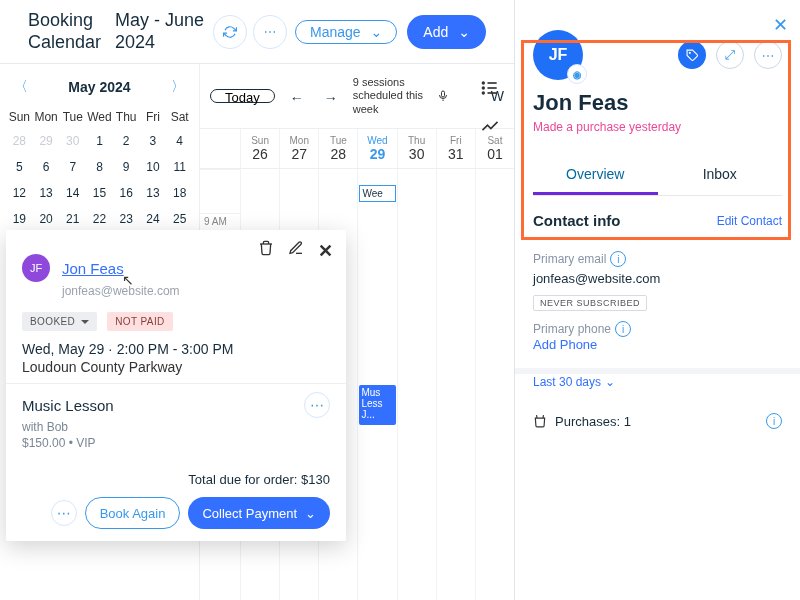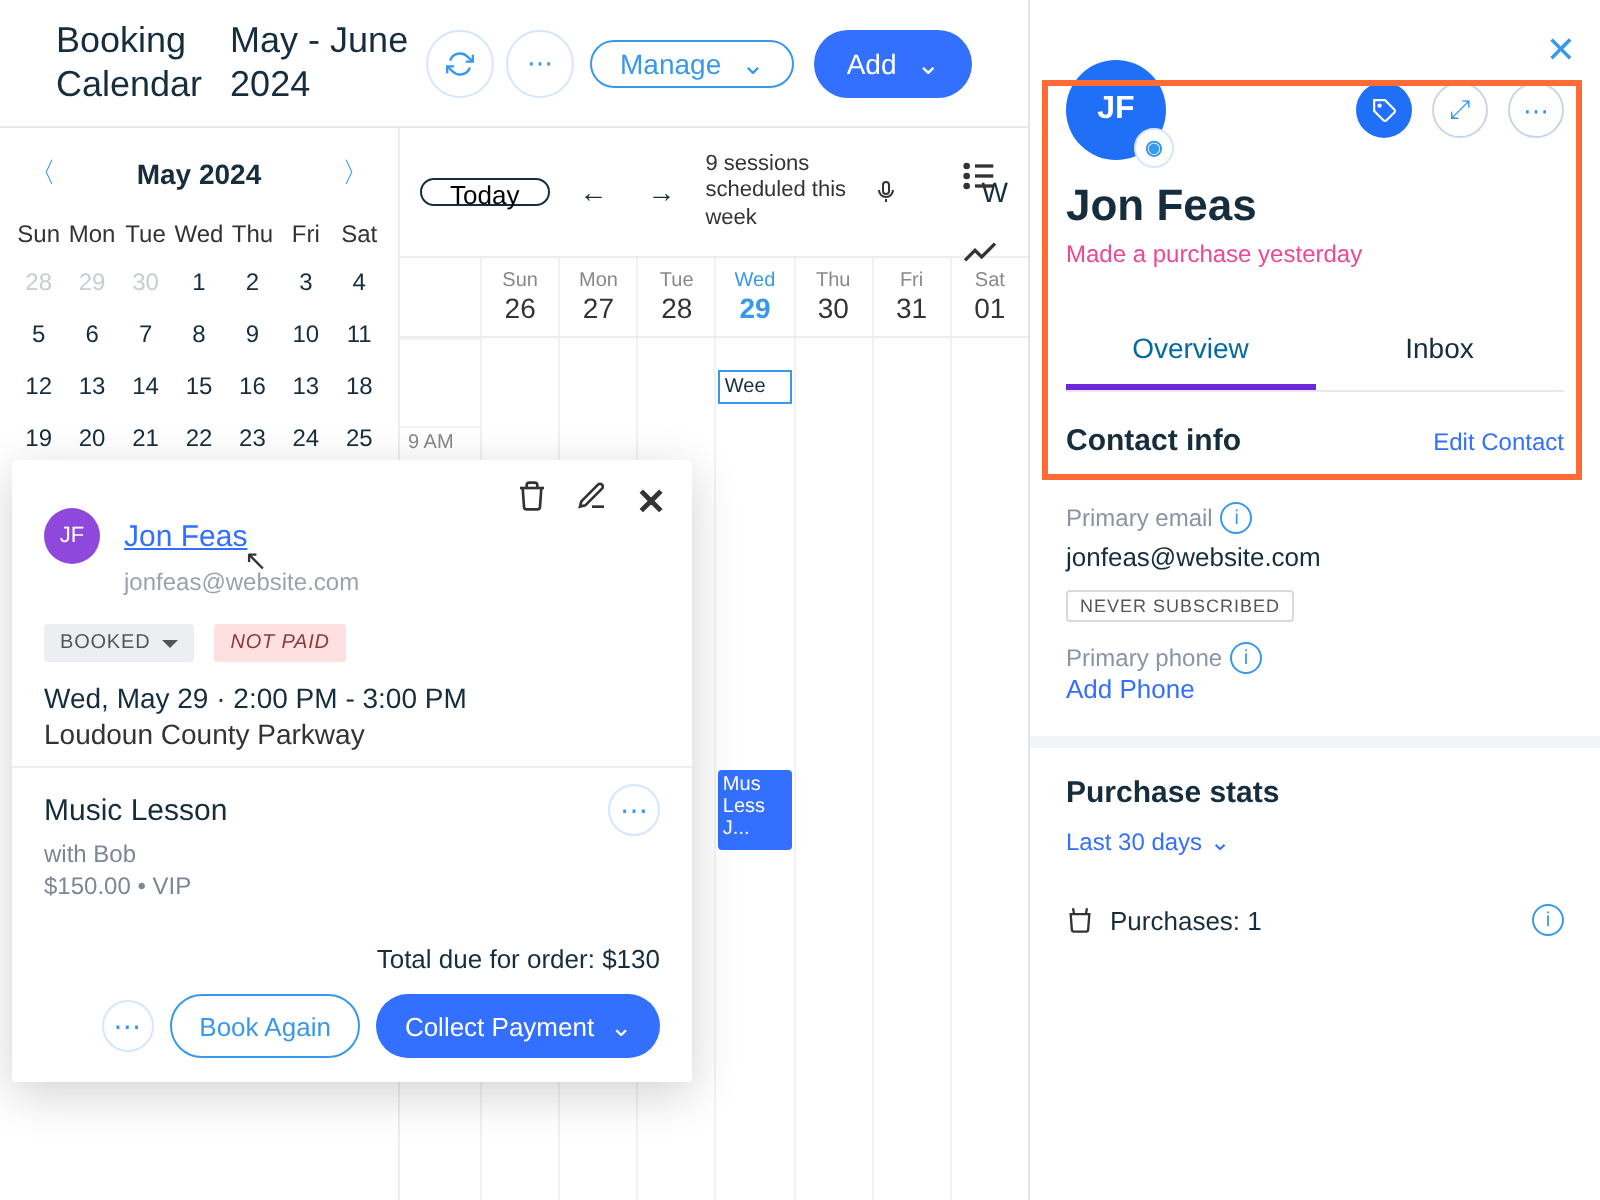--- a/index.html
+++ b/index.html
@@ -58,21 +58,21 @@
 .popup-actions { position: absolute; right: 10px; top: 10px; display: flex; gap: 12px; }
 .popup-actions .pa { width: 18px; height: 18px; cursor: pointer; color: #333; }
 .p-person { display: flex; align-items: center; margin-top: 10px; }
 .avatar-sm { width: 28px; height: 28px; border-radius: 50%; background: #8e48db; color: #fff; font-size: 11px; display: flex; align-items: center; justify-content: center; margin-right: 12px; }
 .p-name { font-size: 15px; color: #3370ff; text-decoration: underline; }
 .p-email { font-size: 12px; color: #9aa3ad; margin-left: 40px; margin-top: 2px; }
 .p-badges { display: flex; gap: 10px; margin: 14px 0 10px; }
 .badge { font-size: 10px; letter-spacing: 0.4px; padding: 4px 8px; border-radius: 2px; display: inline-flex; align-items: center; }
 .badge.booked { background: #eceef2; color: #555; }
 .badge.booked::after { content: ""; border: 4px solid transparent; border-top-color: #555; margin-left: 6px; position: relative; top: 2px; }
-.badge.notpaid { background: #ffe0e0; color: #8a3b3b; font-style: italic; }
+.badge.notpaid { background: #ffe0e0; color: #8a3b3b; }
 .p-when { font-size: 14px; margin: 6px 0 2px; }
 .p-where { font-size: 14px; color: #333; margin-bottom: 3px; }
 .divider { height: 1px; background: #eceef2; margin: 8px -16px; }
 .p-service { display: flex; align-items: center; justify-content: space-between; margin-top: 8px; }
 .p-svc-name { font-size: 15px; font-weight: 500; }
 .dots-btn { width: 26px; height: 26px; border: 1px solid #d6e6fe; border-radius: 50%; display: flex; align-items: center; justify-content: center; color: #3899ec; cursor: pointer; font-size: 14px; }
 .p-with { font-size: 12px; color: #7b8795; margin-top: 2px; }
 .p-price { font-size: 12px; color: #7b8795; margin-top: 2px; }
 .p-total { text-align: right; font-size: 13px; margin-top: 22px; }
 .p-footer { display: flex; align-items: center; justify-content: flex-end; gap: 8px; margin-top: 10px; }
@@ -365,21 +365,20 @@
           <span class="info-i">i</span>
         </div>
       <div class="rp-val">jonfeas@website.com</div>
       <span class="ns-badge">NEVER SUBSCRIBED</span>
       <div class="rp-label">
           <span>Primary phone</span> 
           <span class="info-i">i</span>
         </div>
       <div class="rp-link">Add Phone</div>
     </div>
-    <div class="rp-stats-head">Purchase stats</div>
     <div class="rp-range">
         <span>Last 30 days</span> 
         <span class="chev" style="margin-left:4px">⌄</span>
       </div>
     <div class="rp-purch">
       <div class="rp-purch-left">
         <svg width="14" height="14" viewBox="0 0 24 24" fill="none" stroke="#333" stroke-width="2">
             <path d="M6 2l1 5h10l1-5M4 7h16l-1 13a2 2 0 01-2 2H7a2 2 0 01-2-2L4 7z"></path>
           </svg>
         <span>Purchases: 1</span>

